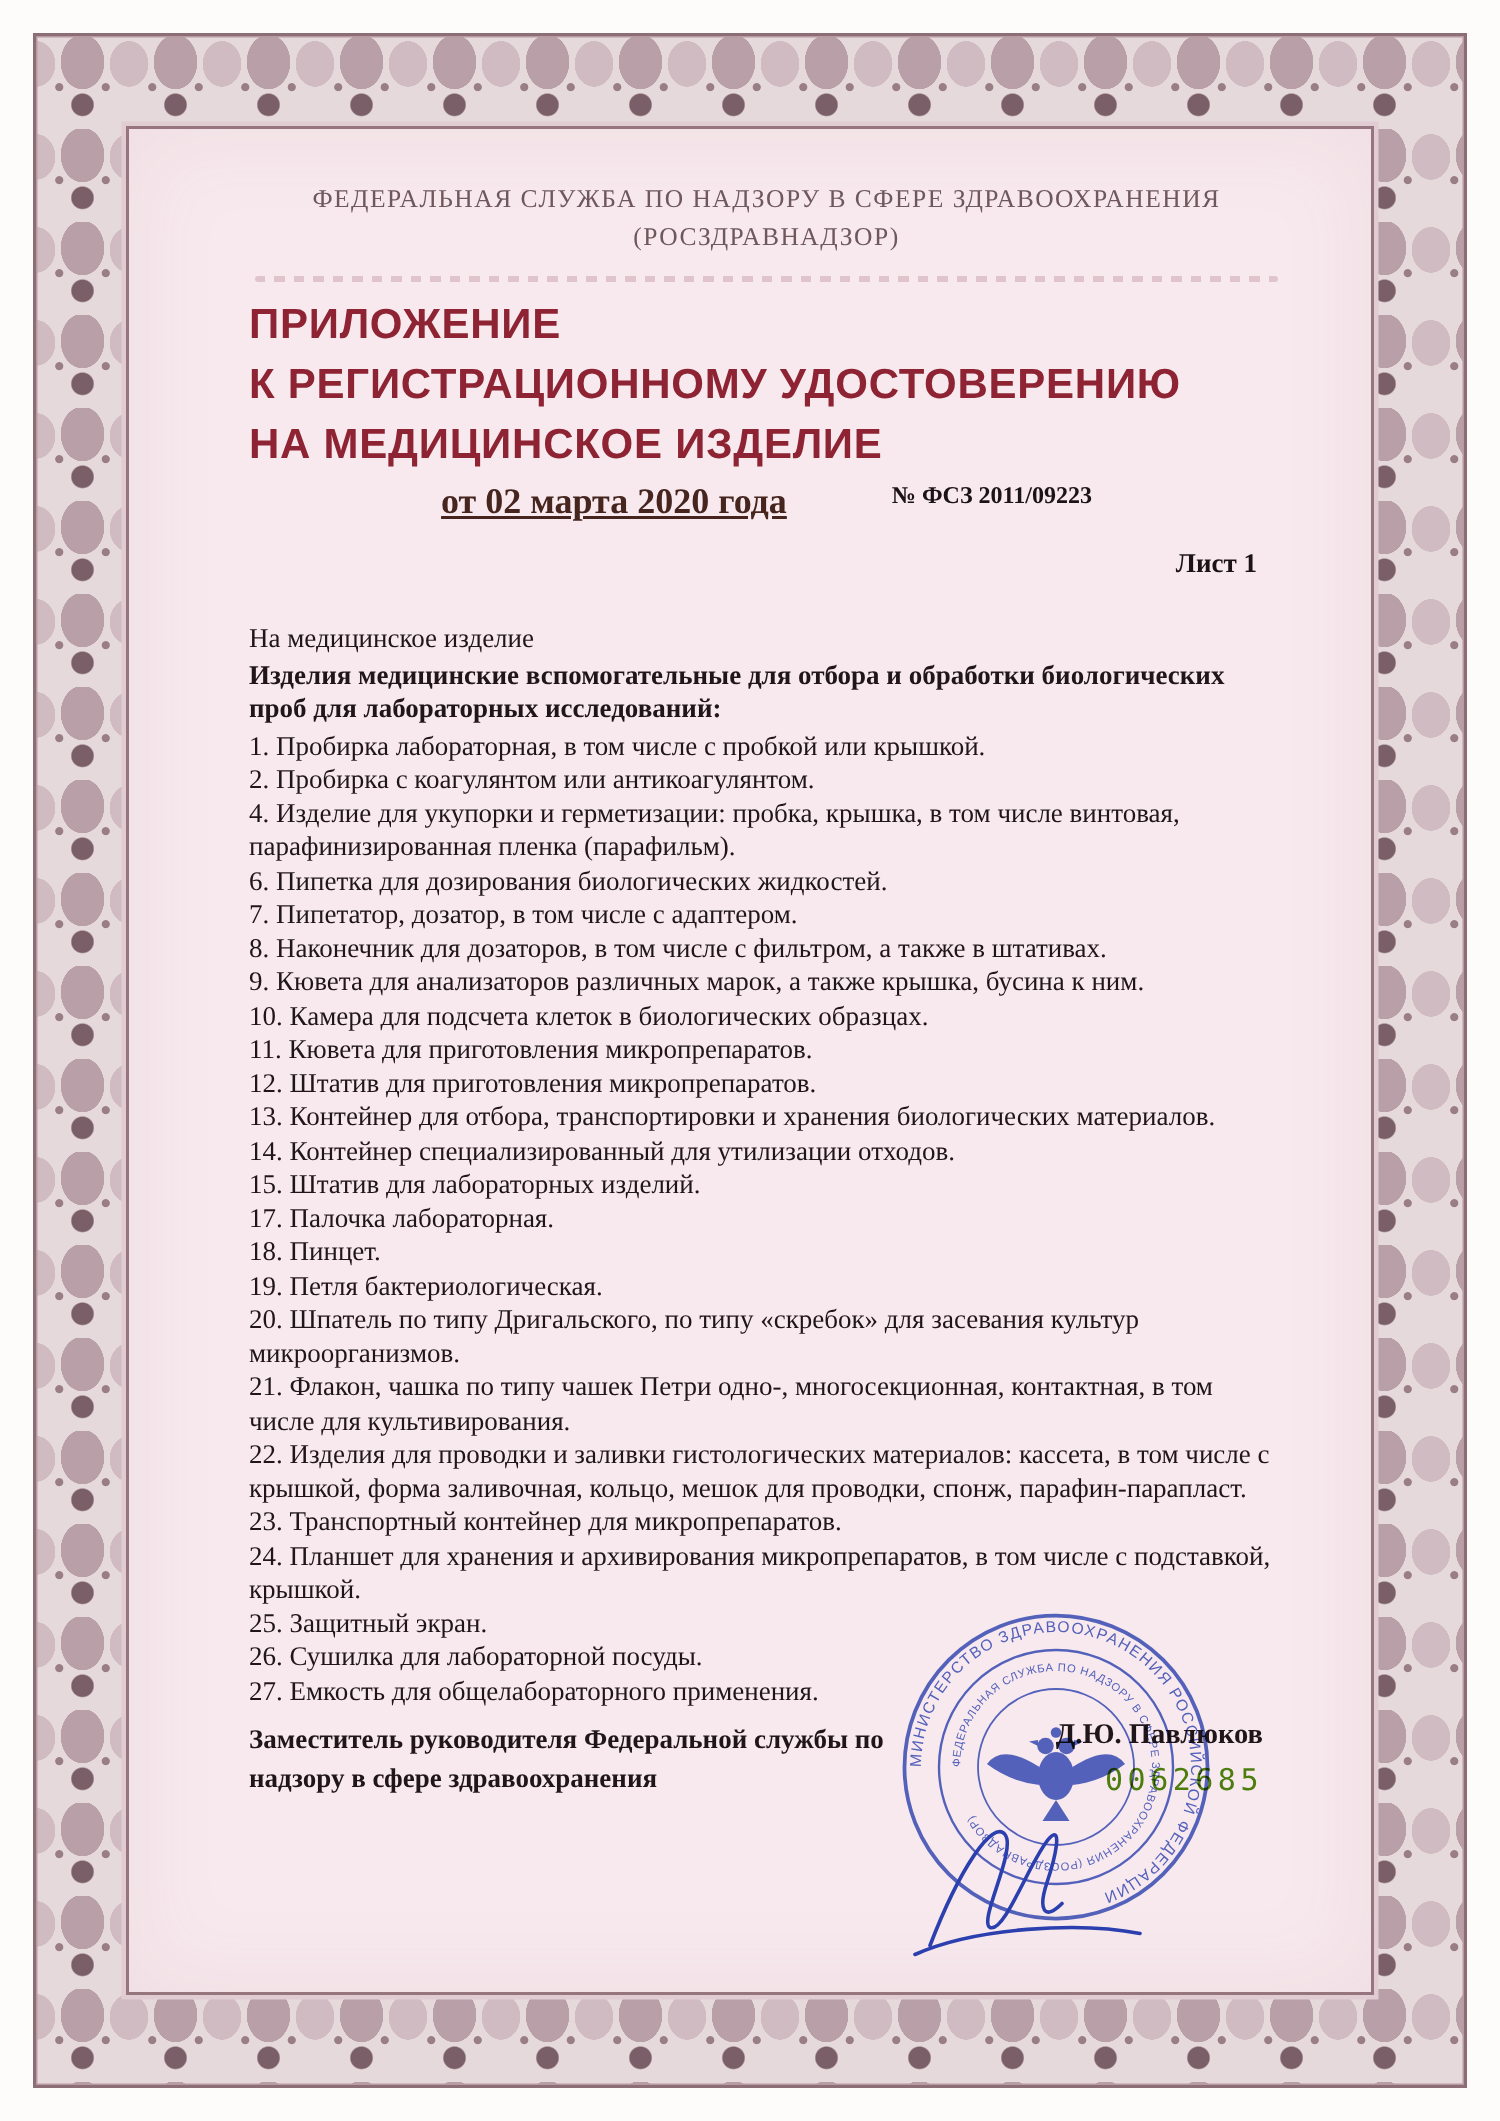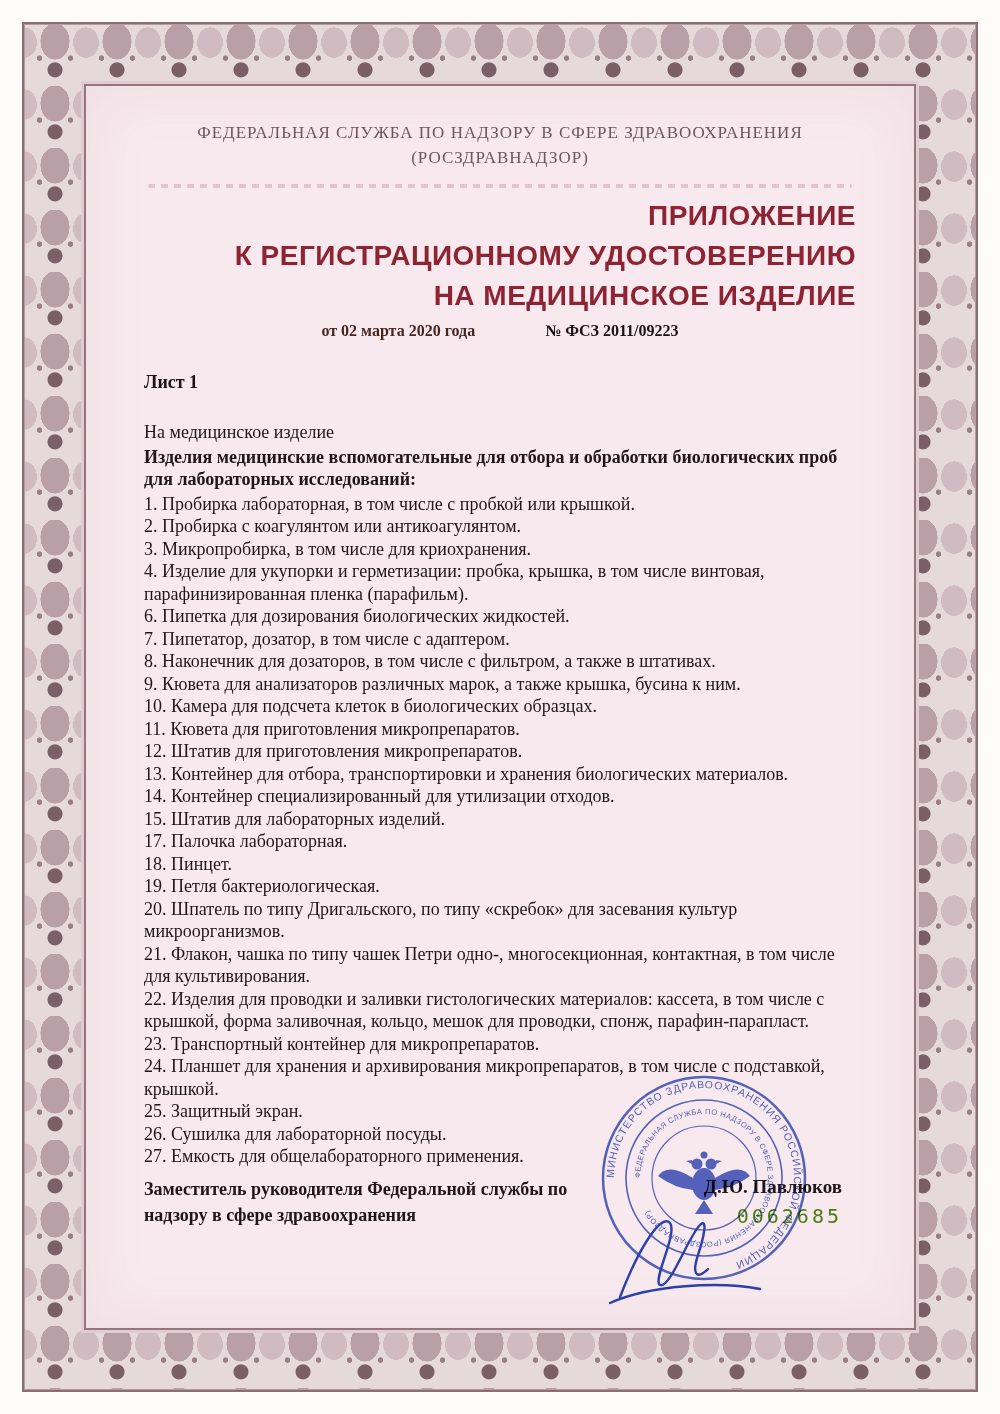--- a/index.html
+++ b/index.html
@@ -27,58 +27,59 @@
     border:2px solid #8c6e77;
     box-shadow: inset 0 0 0 1px #b79aa2;
   }
 
   
   .content{
     position:absolute;inset:84px;
     background:#f7e9ee;
     border:2px solid #96757e;
     box-shadow: 0 0 0 3px #e0ccd2, inset 0 0 60px rgba(182,140,152,.12);
-    padding:34px 58px 0 58px;
+    padding:34px 58px 0 80px;
     box-sizing:border-box;
   }
 
   .agency{
     text-align:center;
     color:#6e575d;
     font-size:17px;
     letter-spacing:1px;
     line-height:25px;
   }
   .separator{
     height:4px;margin:14px 4px 6px 4px;
     background:repeating-linear-gradient(90deg,#d8b8c1 0 7px, rgba(216,184,193,0) 7px 13px);
     border-radius:2px;opacity:.75;
   }
   .doc-title{
-    text-align:right;
+    text-align:left;
     color:#8e2433;
     font-family:"Liberation Sans", sans-serif;
     font-weight:bold;
     font-size:28px;
     line-height:40px;
     margin-top:8px;
     letter-spacing:.5px;
   }
   .meta-row{
     display:flex;justify-content:center;gap:70px;
     margin-top:6px;
     font-weight:bold;
   }
-  .meta-date{font-size:16px;color:#46251f;}
+  .meta-date{font-size:24px;color:#46251f;text-decoration:underline;}
   .meta-number{font-size:16px;color:#1c1316;}
   .sheet-row{
+    text-align:right;
     font-weight:bold;
     font-size:18px;
     color:#1c1316;
-    margin:32px 18px 0 0;
+    margin:16px 18px 0 0;
   }
 
   .body-text{
     margin-top:28px;
     color:#20161a;
     font-size:18px;
     line-height:22.5px;
   }
   .intro-line{margin:0 0 2px 0;}
   .subject-line{margin:0 0 2px 0;font-weight:bold;}
@@ -160,21 +161,20 @@
 
     <div class="body-text">
       <p class="intro-line">На медицинское изделие</p>
       <p class="subject-line">Изделия медицинские вспомогательные для отбора и обработки биологических проб для лабораторных исследований:</p>
       <div class="items">
 
           <p>1. Пробирка лабораторная, в том числе с пробкой или крышкой.</p>
 
           <p>2. Пробирка с коагулянтом или антикоагулянтом.</p>
 
-          <p>3. Микропробирка, в том числе для криохранения.</p>
 
           <p>4. Изделие для укупорки и герметизации: пробка, крышка, в том числе винтовая, парафинизированная пленка (парафильм).</p>
 
 
           <p>6. Пипетка для дозирования биологических жидкостей.</p>
 
           <p>7. Пипетатор, дозатор, в том числе с адаптером.</p>
 
           <p>8. Наконечник для дозаторов, в том числе с фильтром, а также в штативах.</p>
 

